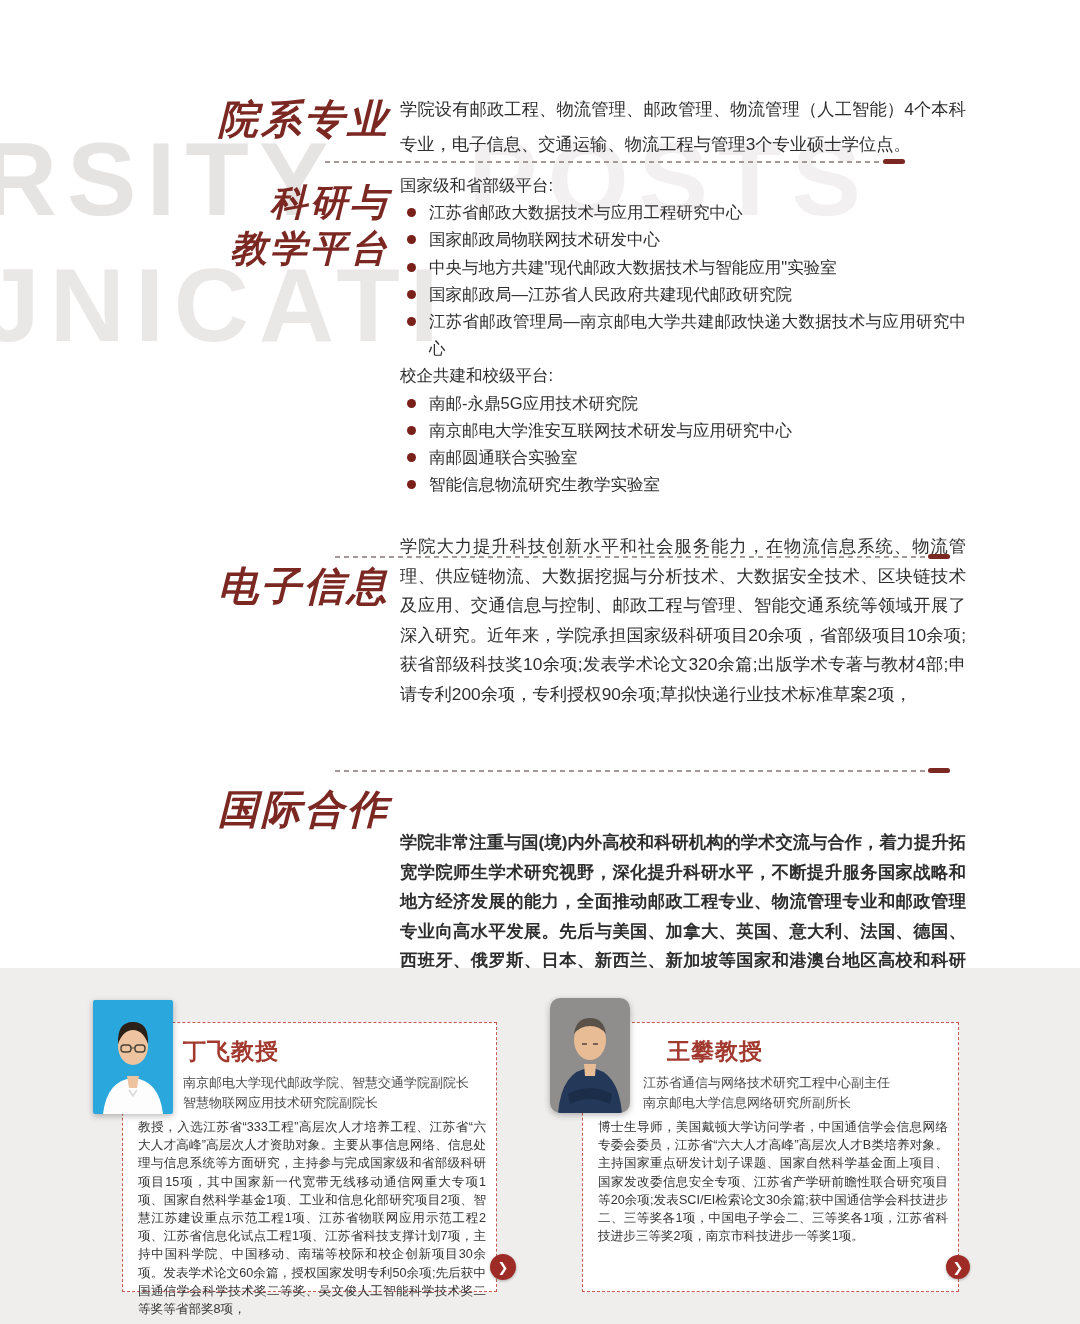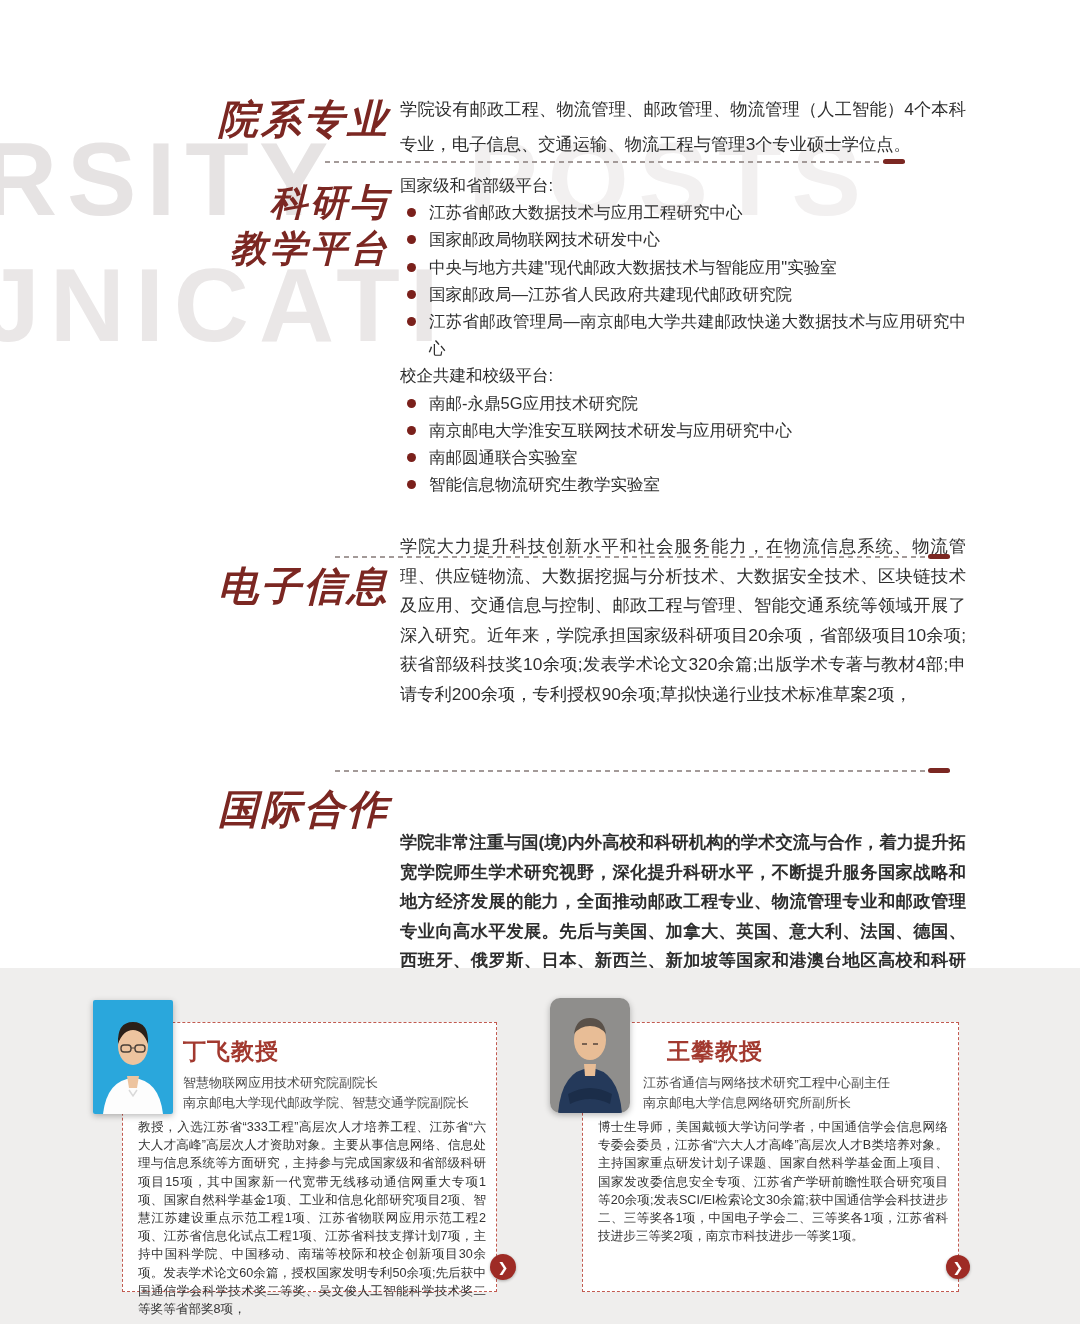--- a/index.html
+++ b/index.html
@@ -153,22 +153,22 @@
       <ellipse cx="40" cy="46" rx="15" ry="19" fill="#edc49f"></ellipse>
       <path d="M25,44 Q24,22 40,22 Q56,22 55,44 Q50,30 40,30 Q30,30 25,44 Z" fill="#2b2018"></path>
       <rect x="28" y="45" width="10" height="7" rx="3" fill="none" stroke="#4a4038" stroke-width="1.4"></rect>
       <rect x="42" y="45" width="10" height="7" rx="3" fill="none" stroke="#4a4038" stroke-width="1.4"></rect>
       <line x1="38" y1="48" x2="42" y2="48" stroke="#4a4038" stroke-width="1.2"></line>
       <path d="M36,90 L40,96 L44,90" fill="none" stroke="#d9d9d9" stroke-width="1.5"></path>
     </svg>
   </div>
   <div class="prof-name" style="left:183px; top:1036px;">丁飞教授</div>
   <div class="prof-titles" style="left:183px; top:1073px;">
+    <div>南京邮电大学现代邮政学院、智慧交通学院副院长</div>
     <div>智慧物联网应用技术研究院副院长</div>
-    <div>南京邮电大学现代邮政学院、智慧交通学院副院长</div>
   </div>
   <div class="prof-bio" style="left:138px; top:1118px; width:348px;">教授，入选江苏省“333工程”高层次人才培养工程、江苏省“六大人才高峰”高层次人才资助对象。主要从事信息网络、信息处理与信息系统等方面研究，主持参与完成国家级和省部级科研项目15项，其中国家新一代宽带无线移动通信网重大专项1项、国家自然科学基金1项、工业和信息化部研究项目2项、智慧江苏建设重点示范工程1项、江苏省物联网应用示范工程2项、江苏省信息化试点工程1项、江苏省科技支撑计划7项，主持中国科学院、中国移动、南瑞等校际和校企创新项目30余项。发表学术论文60余篇，授权国家发明专利50余项;先后获中国通信学会科学技术奖二等奖、吴文俊人工智能科学技术奖二等奖等省部奖8项，</div>
   <div class="arrow-btn" style="left:490px; top:1254px;">
       <span>❯</span>
     </div>
 
   <div class="prof-box" style="left:582px; width:377px;"></div>
   <div class="prof-photo" style="left:550px; top:998px; height:115px; border-radius:10px;">
     <svg width="80" height="115" viewBox="0 0 80 115">
       <rect width="80" height="115" fill="#8f8e8c"></rect>

